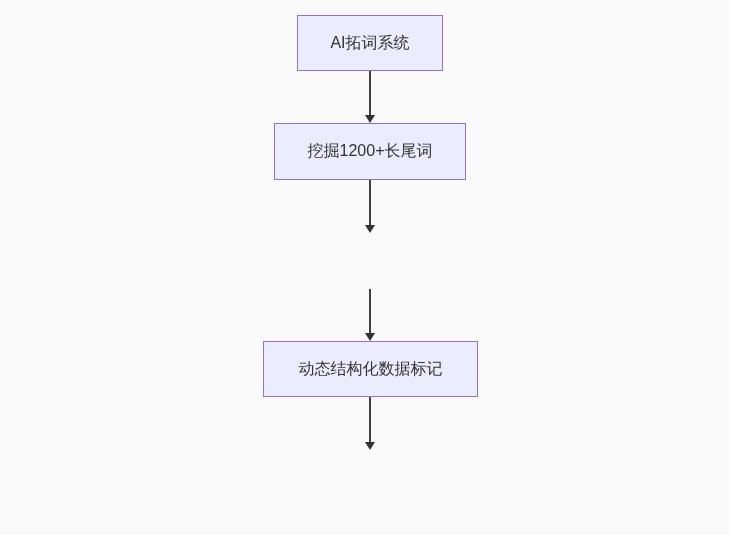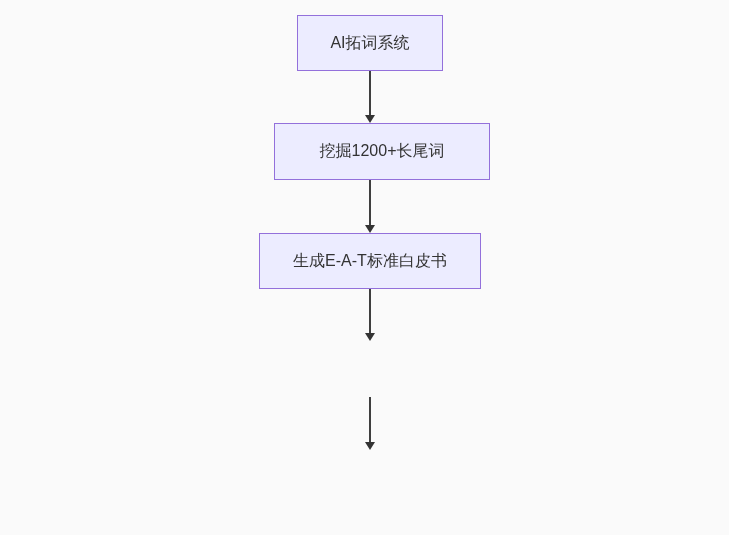--- a/index.html
+++ b/index.html
@@ -60,34 +60,34 @@
 
 <div class="canvas">
 
   <div class="node" style="left:297px; top:15px; width:146px; height:56px;">AI拓词系统</div>
 
   <div class="arrow" style="left:364px; top:71px; height:52px;">
     <div class="line"></div>
     <div class="head"></div>
   </div>
 
-  <div class="node" style="left:274px; top:123px; width:216px; height:57px;">挖掘1200+长尾词</div>
+  <div class="node" style="left:274px; top:123px; width:192px; height:57px;">挖掘1200+长尾词</div>
 
   <div class="arrow" style="left:364px; top:180px; height:53px;">
     <div class="line"></div>
     <div class="head"></div>
   </div>
 
-  <div class="node" style="left:259px; top:233px; width:222px; height:56px;">生成E-A-T标准白皮书</div>
 
   <div class="arrow" style="left:364px; top:289px; height:52px;">
     <div class="line"></div>
     <div class="head"></div>
   </div>
 
+  <div class="node" style="left:263px; top:341px; width:215px; height:56px;">动态结构化数据标记</div>
 
   <div class="arrow" style="left:364px; top:397px; height:53px;">
     <div class="line"></div>
     <div class="head"></div>
   </div>
 
 
 </div>
 
 </body></html>

